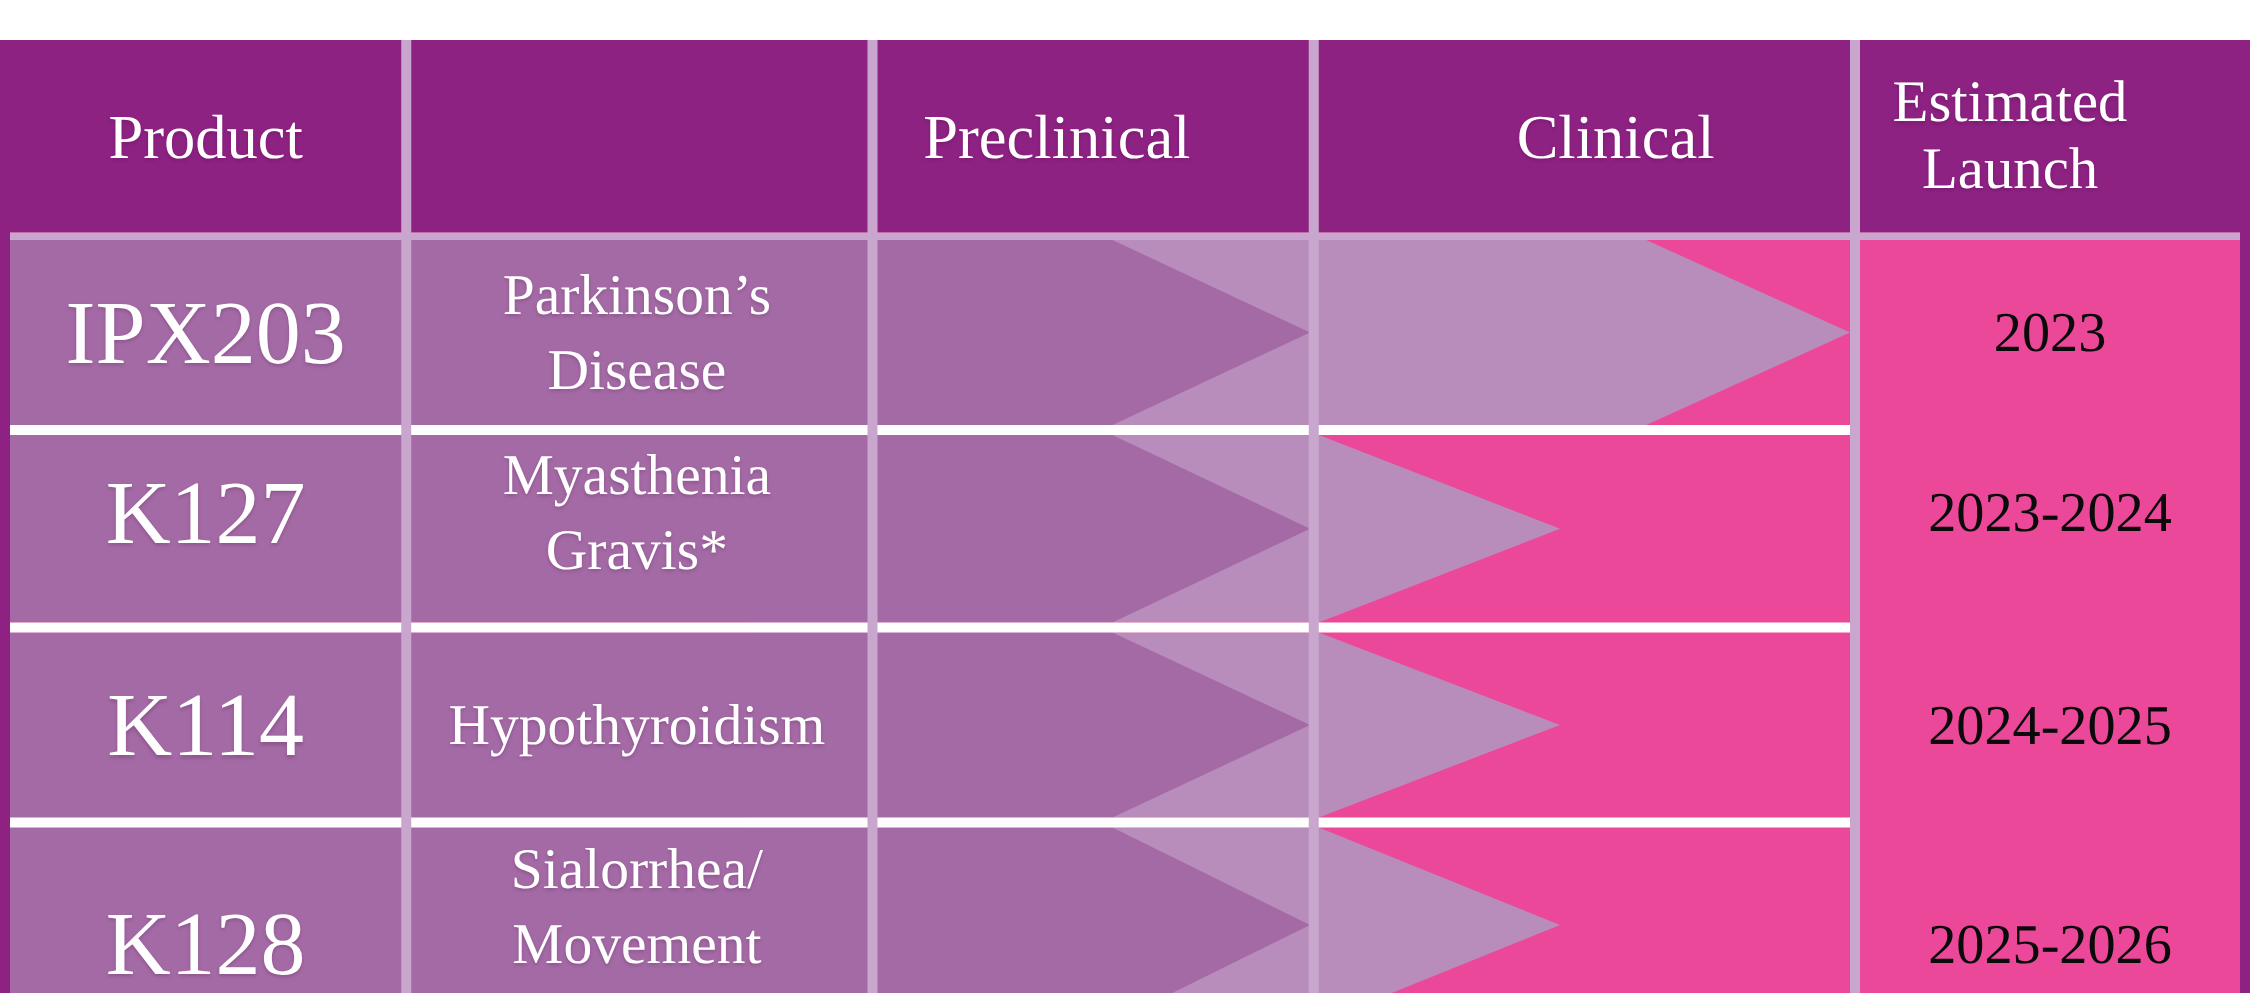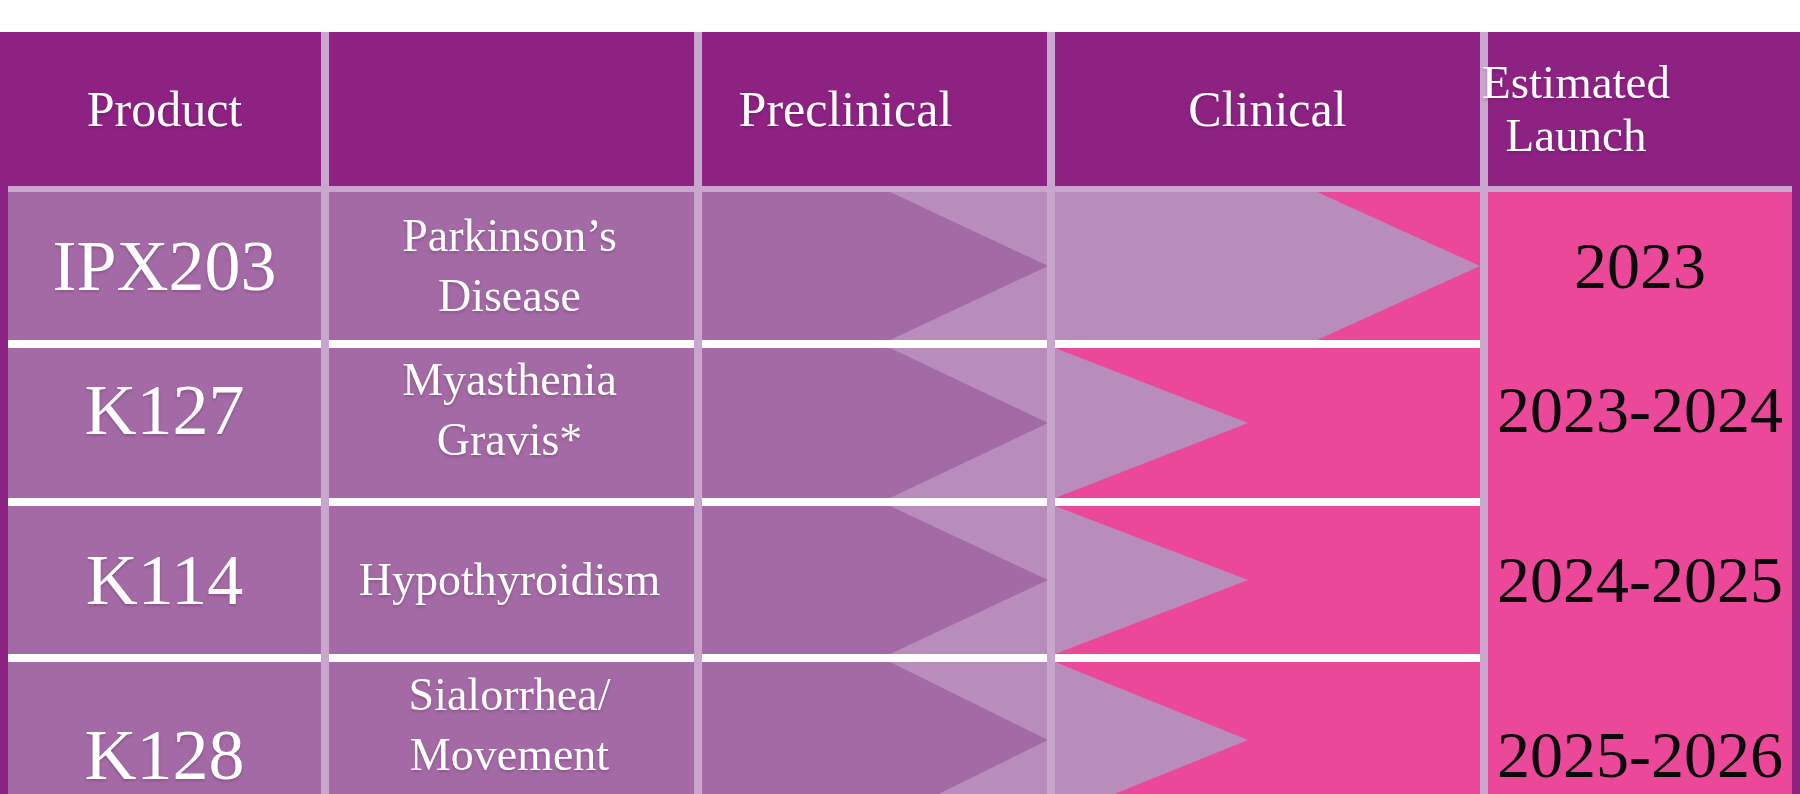--- a/index.html
+++ b/index.html
@@ -30,28 +30,28 @@
   .b-right{left:1792px;top:0;width:8px;height:794px;}
   .b-bottom{left:0;top:786px;width:1800px;height:8px;}
   .hcell,.cell{
     position:absolute;display:flex;align-items:center;justify-content:center;
     text-align:center;color:var(--text-light);z-index:7;
   }
   .hcell{top:0;height:154px;font-size:50px;text-shadow:0 2px 3px rgba(60,0,60,.25);}
   .c-prod{left:8px;width:313px;}
   .c-ind{left:329px;width:365px;}
   .c-pre{left:702px;width:287px;}
-  .c-cli{left:1055px;width:425px;}
-  .c-lau{left:1424px;width:304px;font-size:47px;line-height:1.12;white-space:pre-line;}
+  .c-cli{left:1055px;width:425px;padding-left:25px;}
+  .c-lau{left:1456px;width:304px;font-size:47px;line-height:1.12;white-space:pre-line;}
   .cell{text-shadow:0 2px 3px rgba(60,0,60,.22);}
   .r1{top:160px;height:148px}.r2{top:316px;height:124px}
   .r3{top:474px;height:148px}.r4{top:630px;height:186px}
   .prod{left:8px;width:313px;font-size:72px;}
   .ind{left:327px;width:365px;font-size:46px;line-height:1.3;white-space:pre-line;}
-  .lau{left:1488px;width:304px;font-size:66px;color:var(--text-dark);text-shadow:none;}
+  .lau{left:1488px;width:304px;font-size:45px;color:var(--text-dark);text-shadow:none;}
 </style>
 </head>
 <body>
 
 <div class="stage">
 
   <svg id="arrows" viewBox="0 0 1800 794">
       <polygon points="600,160 1317,160 1480,234 1317,308 600,308" fill="#b88dbc"></polygon>
       <polygon points="8,160 890,160 1048,234 890,308 8,308" fill="#a46aa5"></polygon>
       <polygon points="600,316 1055,316 1248,391 1055,466 600,466" fill="#b88dbc"></polygon>

